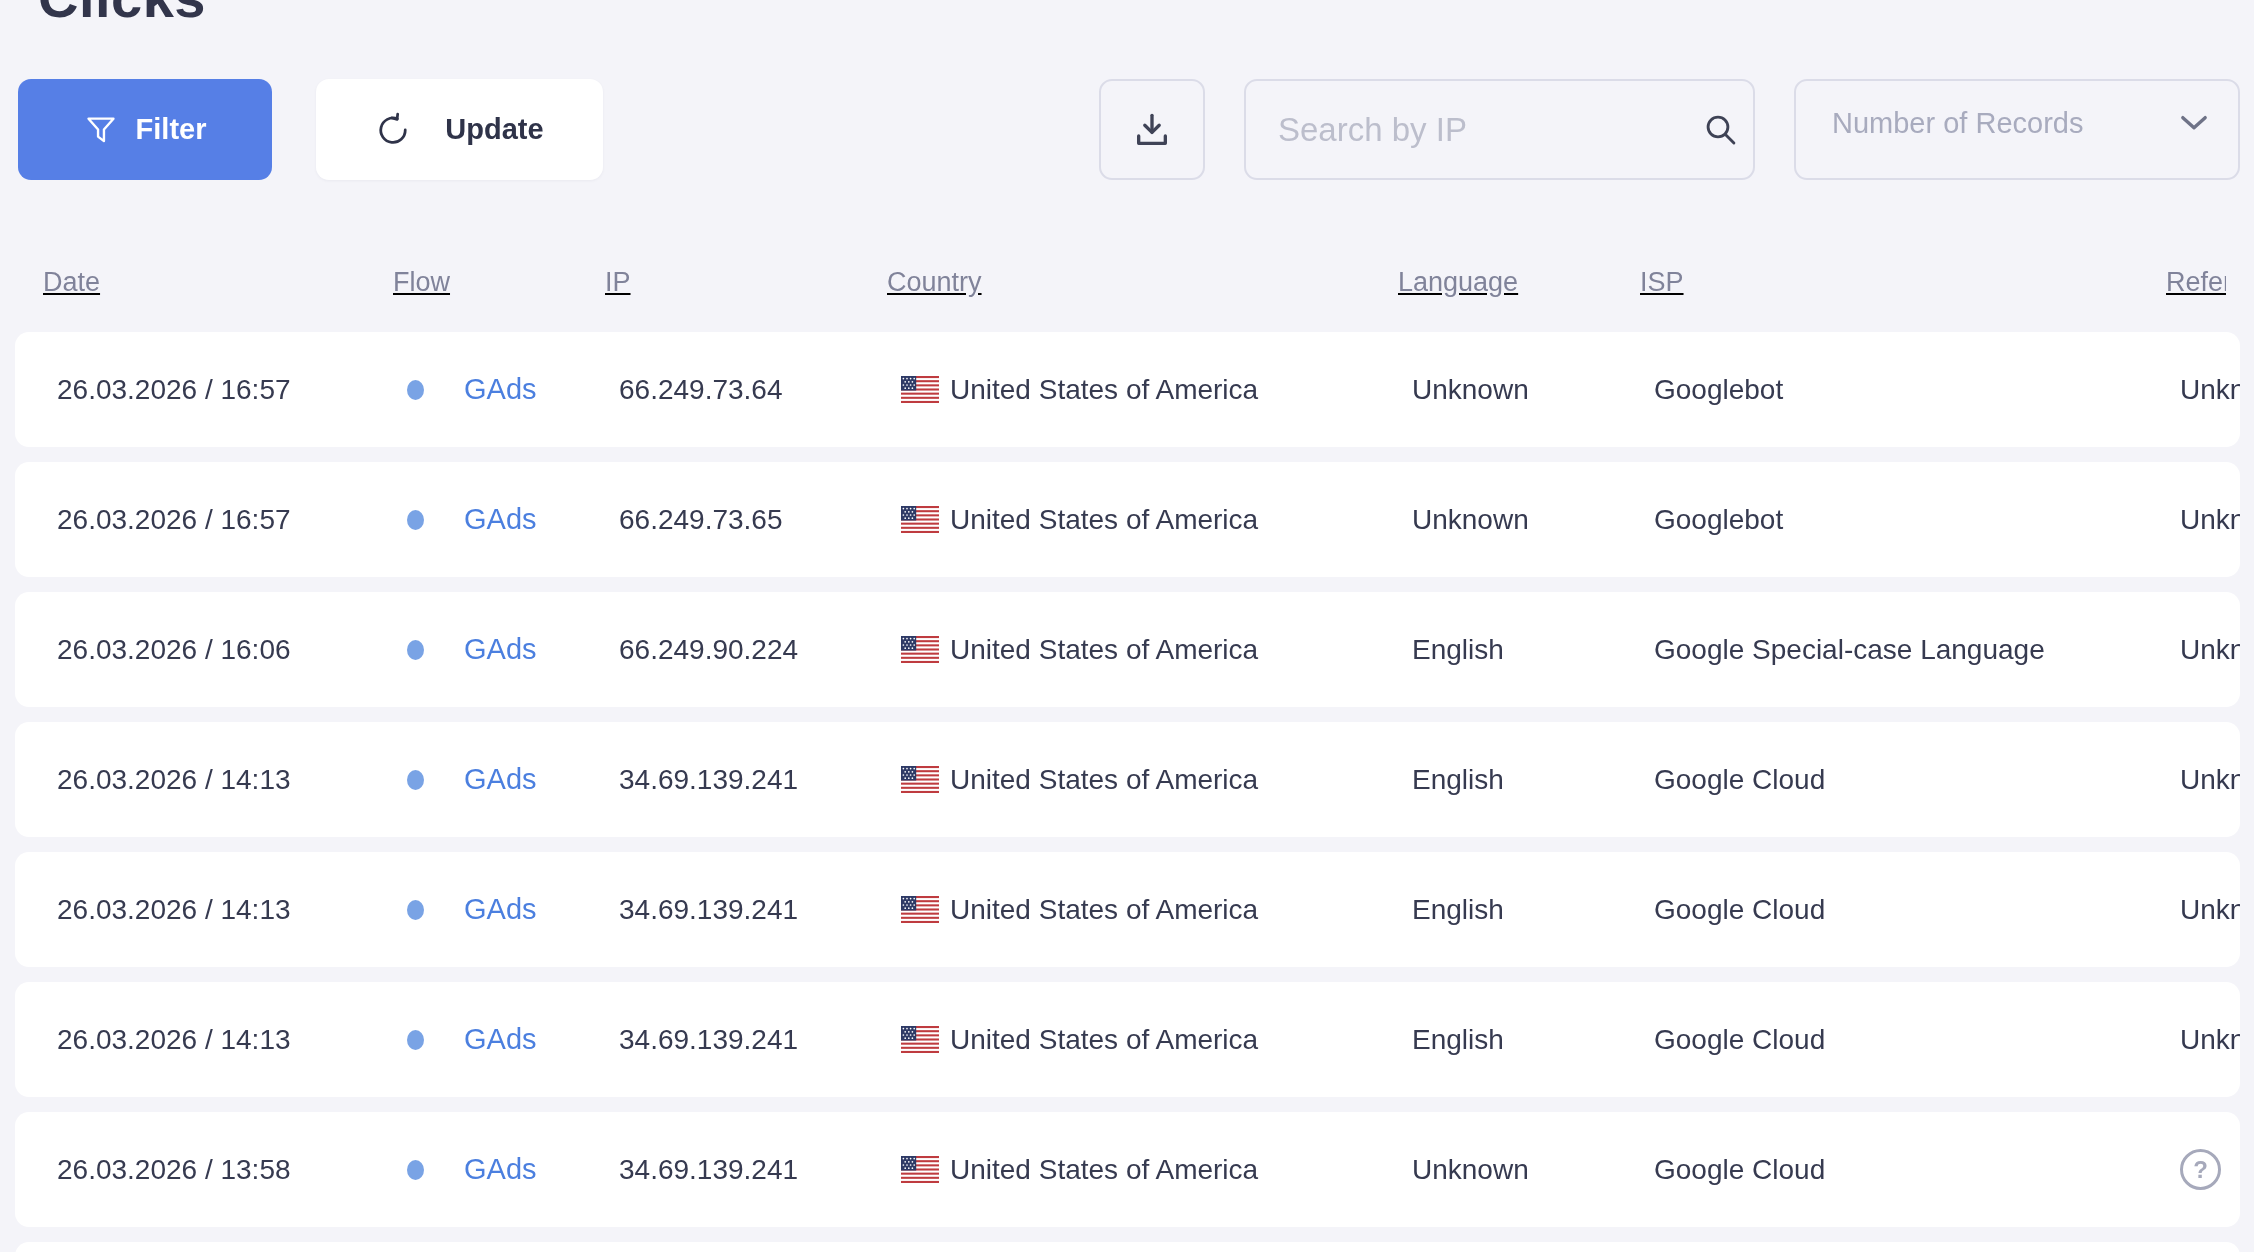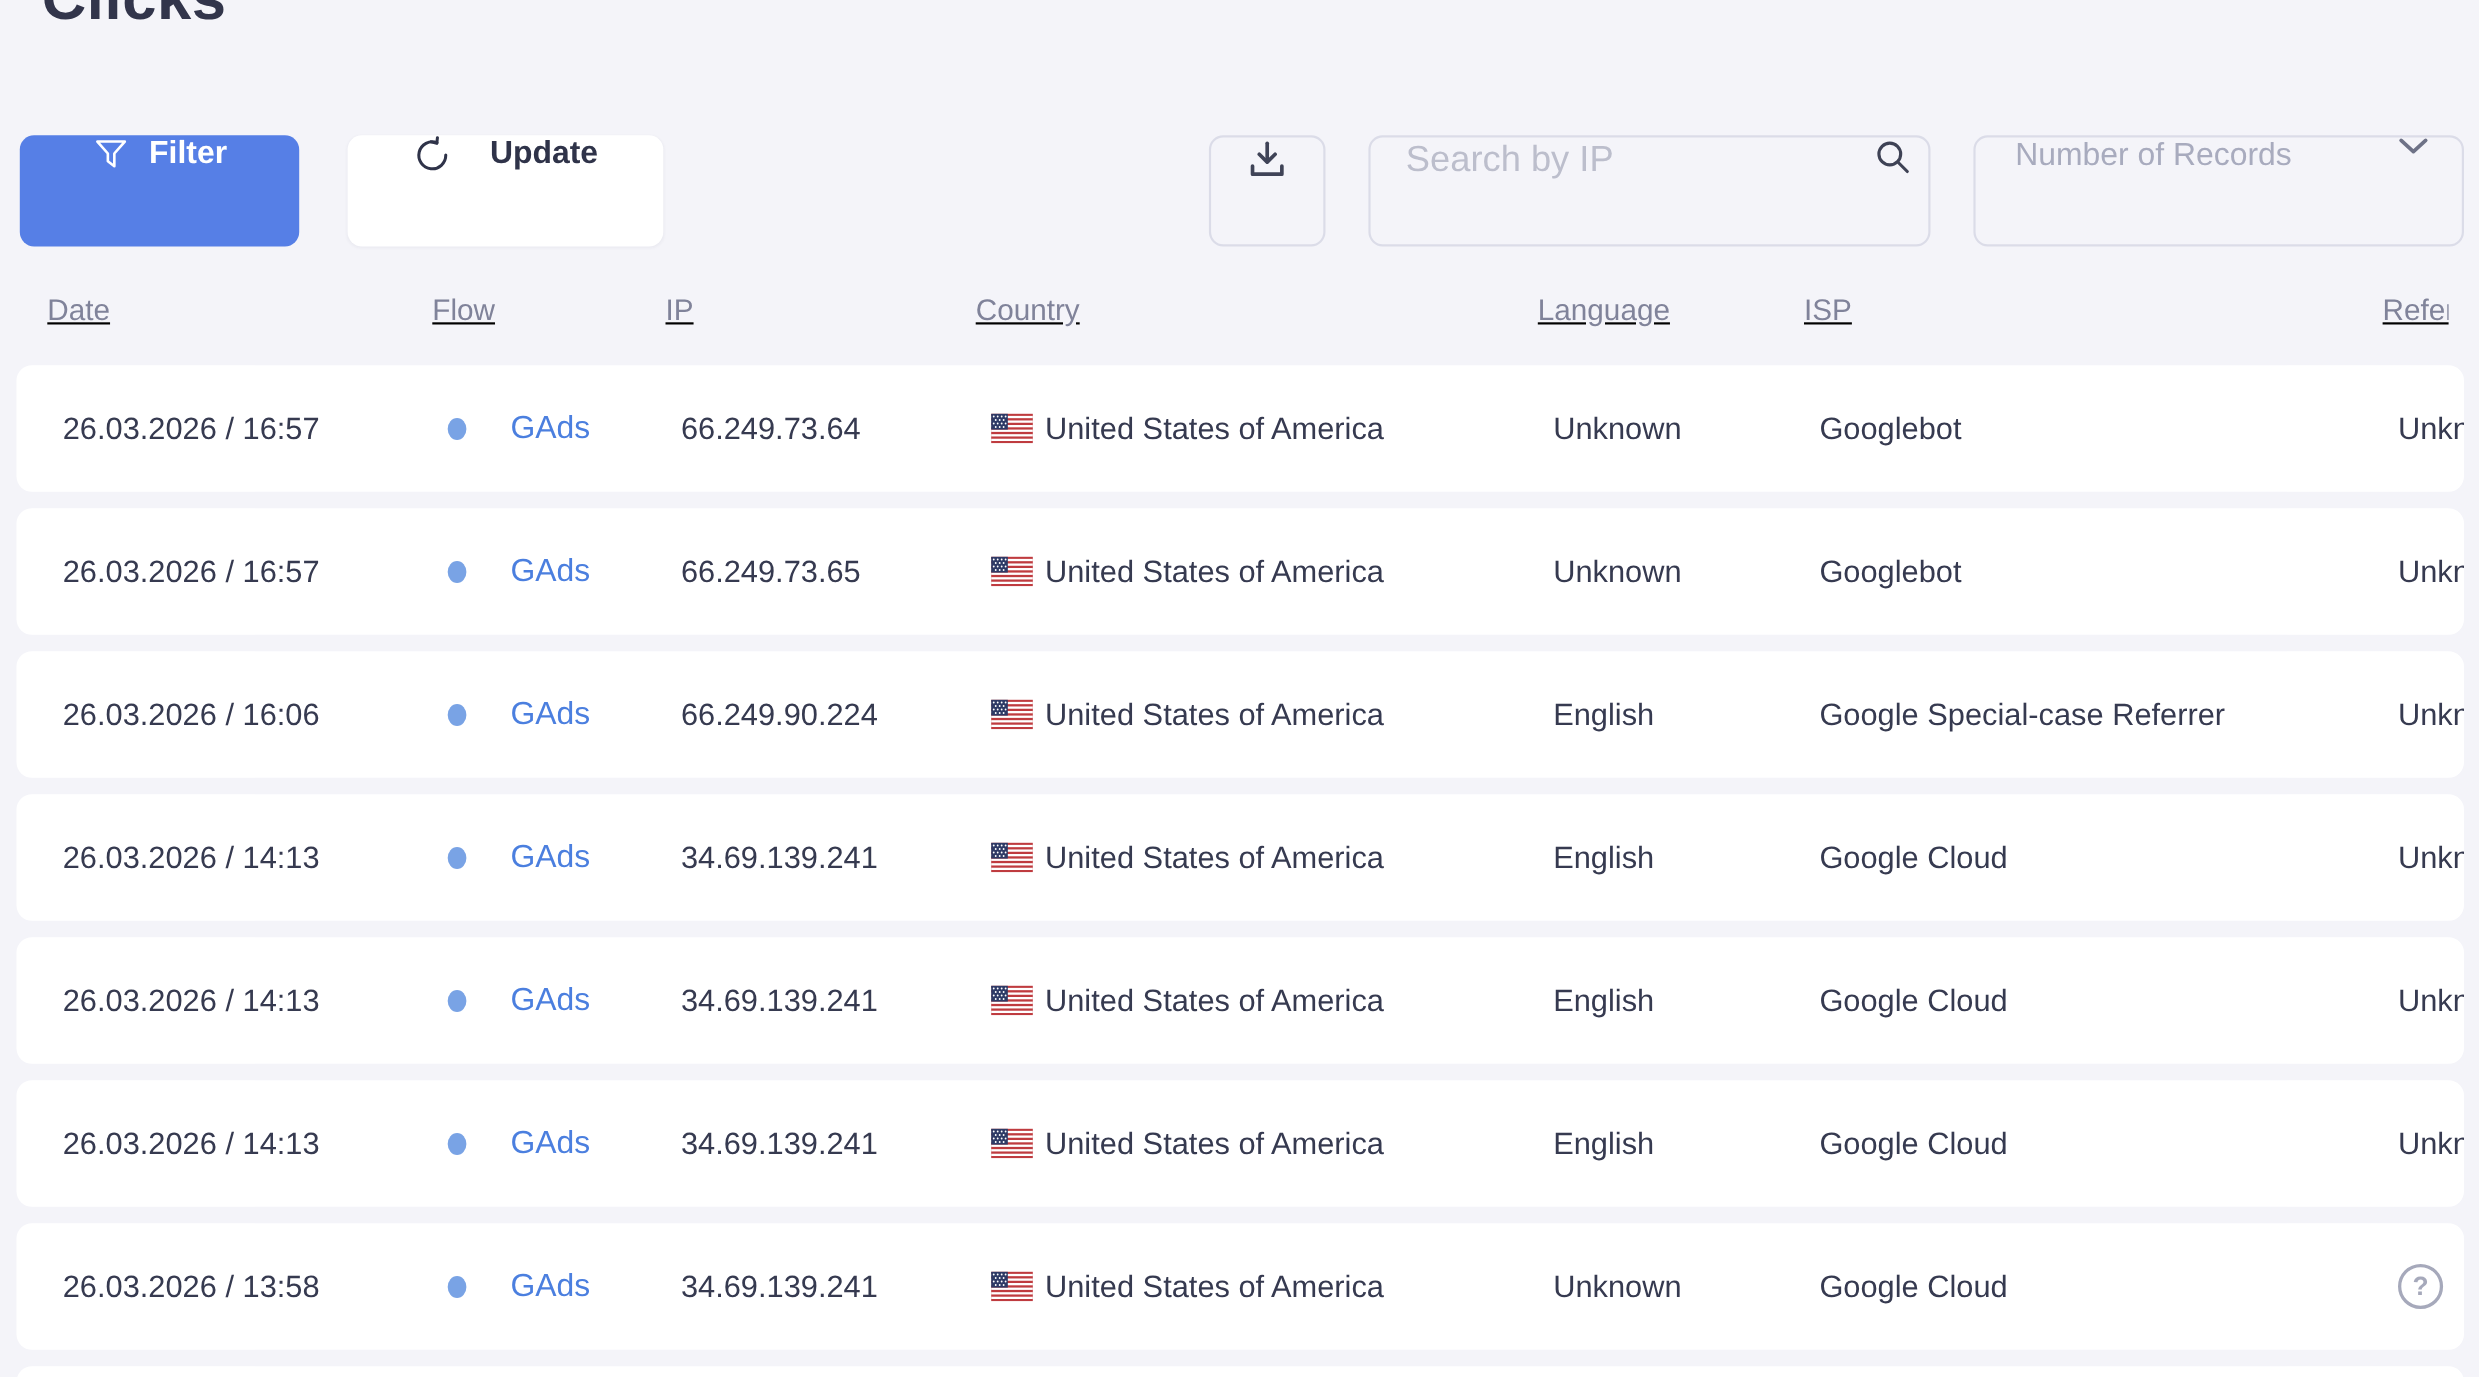--- a/index.html
+++ b/index.html
@@ -6,21 +6,21 @@
   html, body { width: 2254px; height: 1252px; }
   body { font-family: "Liberation Sans", sans-serif; background: #F4F4F9; }
   .screen { position: relative; width: 2254px; height: 1252px; overflow: hidden; background: #F4F4F9; }
 
   
   .page-title { position: absolute; top: -30px; left: 38px; font-size: 56px; line-height: 1;
     font-weight: 800; color: #32354B; letter-spacing: 0.5px; }
 
   
   .ctl { position: absolute; top: 79px; height: 101px; border-radius: 13px; display: flex;
-    align-items: flex-start; justify-content: center; margin-top: 44px; }
+    align-items: center; justify-content: center; }
   .btn-filter { left: 18px; width: 254px; background: #567FE6; color: #FFFFFF; gap: 18px;
     font-size: 29px; font-weight: 600; cursor: pointer; border: none; }
   .btn-update { left: 316px; width: 287px; background: #FFFFFF; color: #2F3349; gap: 34px;
     font-size: 29px; font-weight: 600; cursor: pointer; border: none;
     box-shadow: 0 1px 3px rgba(40,44,70,0.05); }
   .btn-download { left: 1099px; width: 106px; background: transparent; border: 2px solid #DBDCE8; cursor: pointer; }
   .search-wrap { left: 1244px; width: 511px; border: 2px solid #DBDCE8; padding: 0 28px 0 32px;
     justify-content: space-between; }
   .search-wrap input { flex: 1; border: none; outline: none; background: transparent;
     font-family: "Liberation Sans", sans-serif; font-size: 33px; color: #4c1d95; }
@@ -225,21 +225,21 @@
               <circle cx="4.8" cy="4.5" r="0.42"></circle>
               <circle cx="6.6" cy="4.5" r="0.42"></circle>
             <circle cx="2.1" cy="6.1" r="0.42"></circle>
               <circle cx="3.9" cy="6.1" r="0.42"></circle>
               <circle cx="5.7" cy="6.1" r="0.42"></circle>
           </g>
         </svg>
         <span class="cell">United States of America</span>
       </div>
       <div class="cell">English</div>
-      <div class="cell">Google Special-case Referrer</div>
+      <div class="cell">Google Special-case Language</div>
       <div class="cell">Unknown</div>
     </div>
 
     <div class="row-card grid">
       <div class="cell">26.03.2026 / 14:13</div>
       <div class="flow-cell">
         <span class="flow-dot"></span>
         <a class="flow-link">GAds</a>
       </div>
       <div class="cell">34.69.139.241</div>

